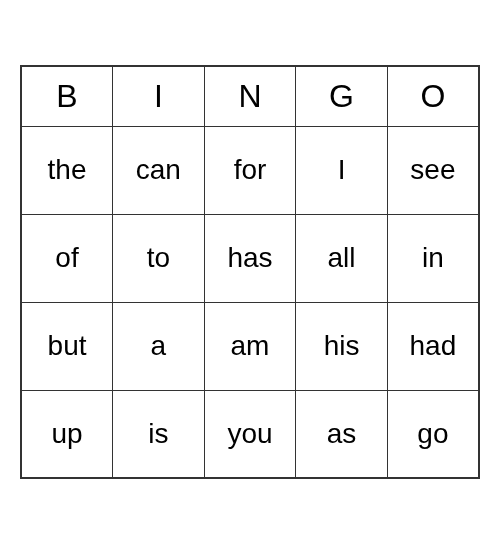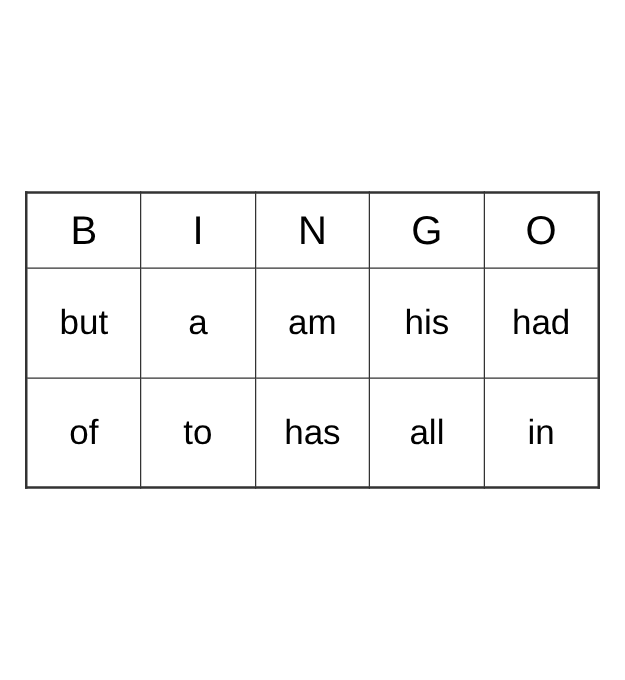--- a/index.html
+++ b/index.html
@@ -47,28 +47,42 @@
   <thead>
     <tr>
       <th>B</th>
       <th>I</th>
       <th>N</th>
       <th>G</th>
       <th>O</th>
     </tr>
   </thead>
   <tbody id="bingo-body">
+  <tr>
+        <td>the</td>
+        <td>can</td>
+        <td>for</td>
+        <td>I</td>
+        <td>see</td>
+      </tr>
+      <tr>
+        <td>of</td>
+        <td>to</td>
+        <td>has</td>
+        <td>all</td>
+        <td>in</td>
+      </tr>
       <tr>
         <td>but</td>
         <td>a</td>
         <td>am</td>
         <td>his</td>
         <td>had</td>
       </tr>
       <tr>
-        <td>of</td>
-        <td>to</td>
-        <td>has</td>
-        <td>all</td>
-        <td>in</td>
+        <td>up</td>
+        <td>is</td>
+        <td>you</td>
+        <td>as</td>
+        <td>go</td>
       </tr>
     </tbody>
 </table>
 
 </body></html>

